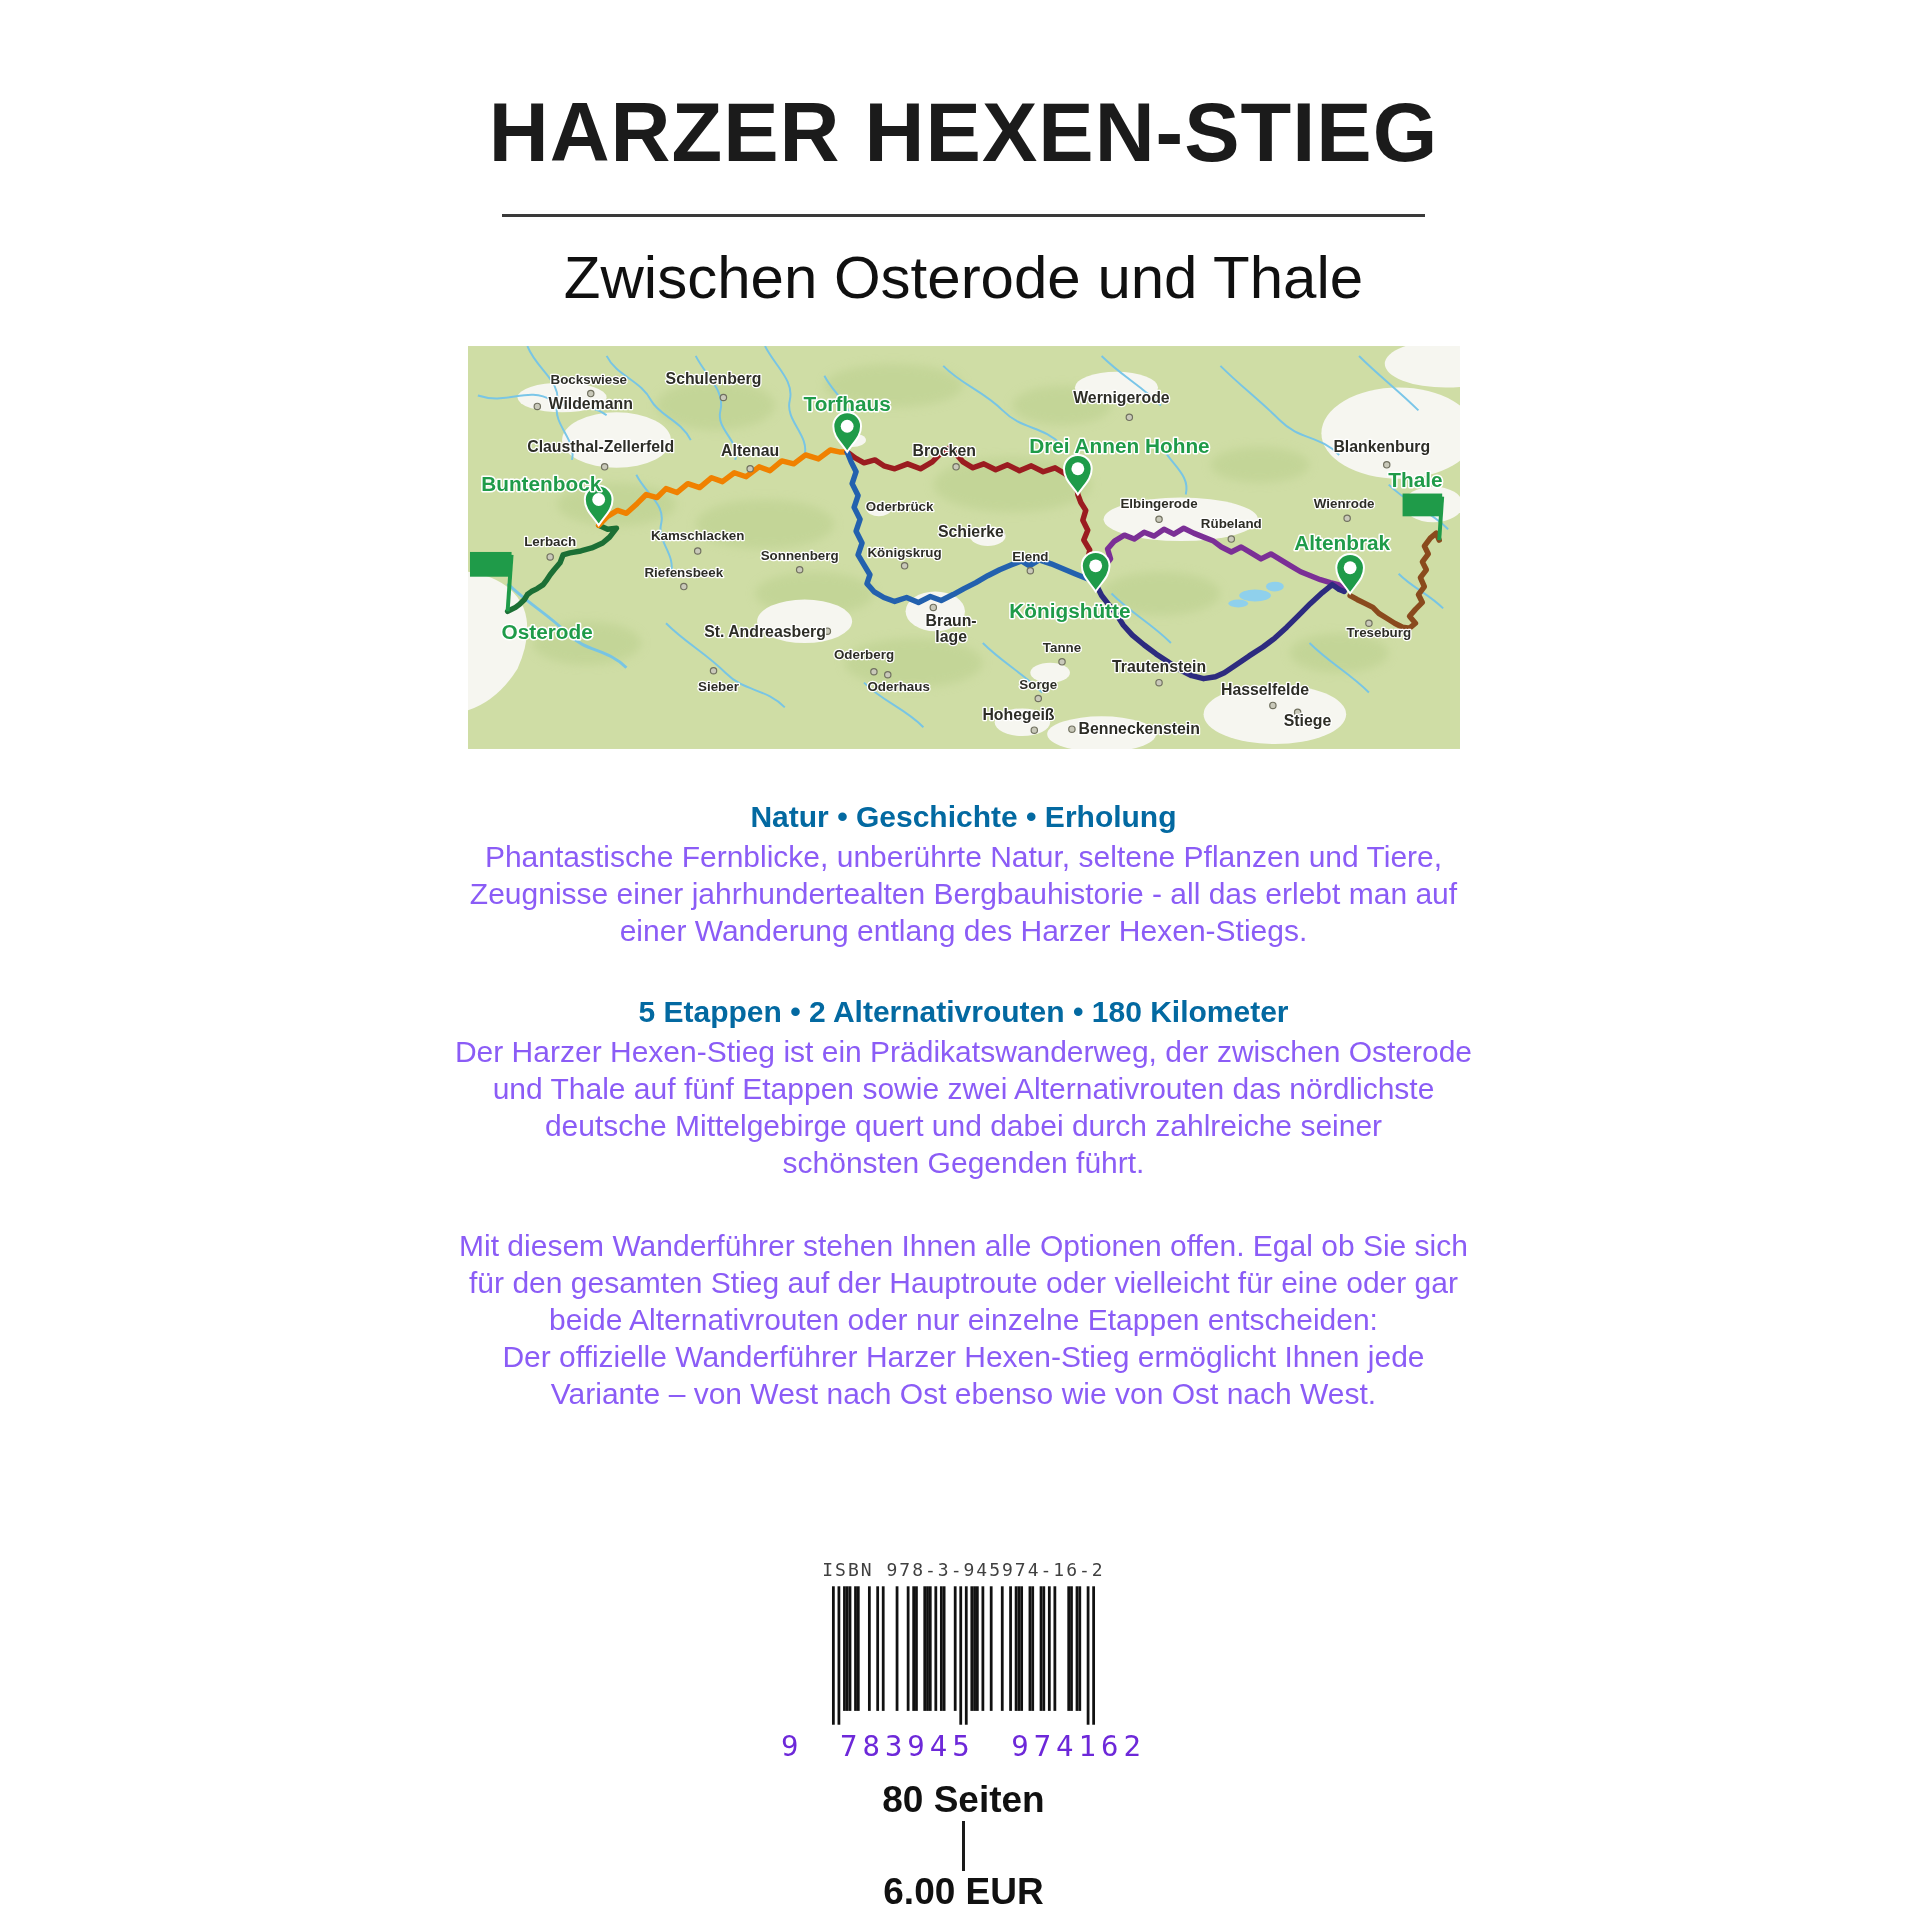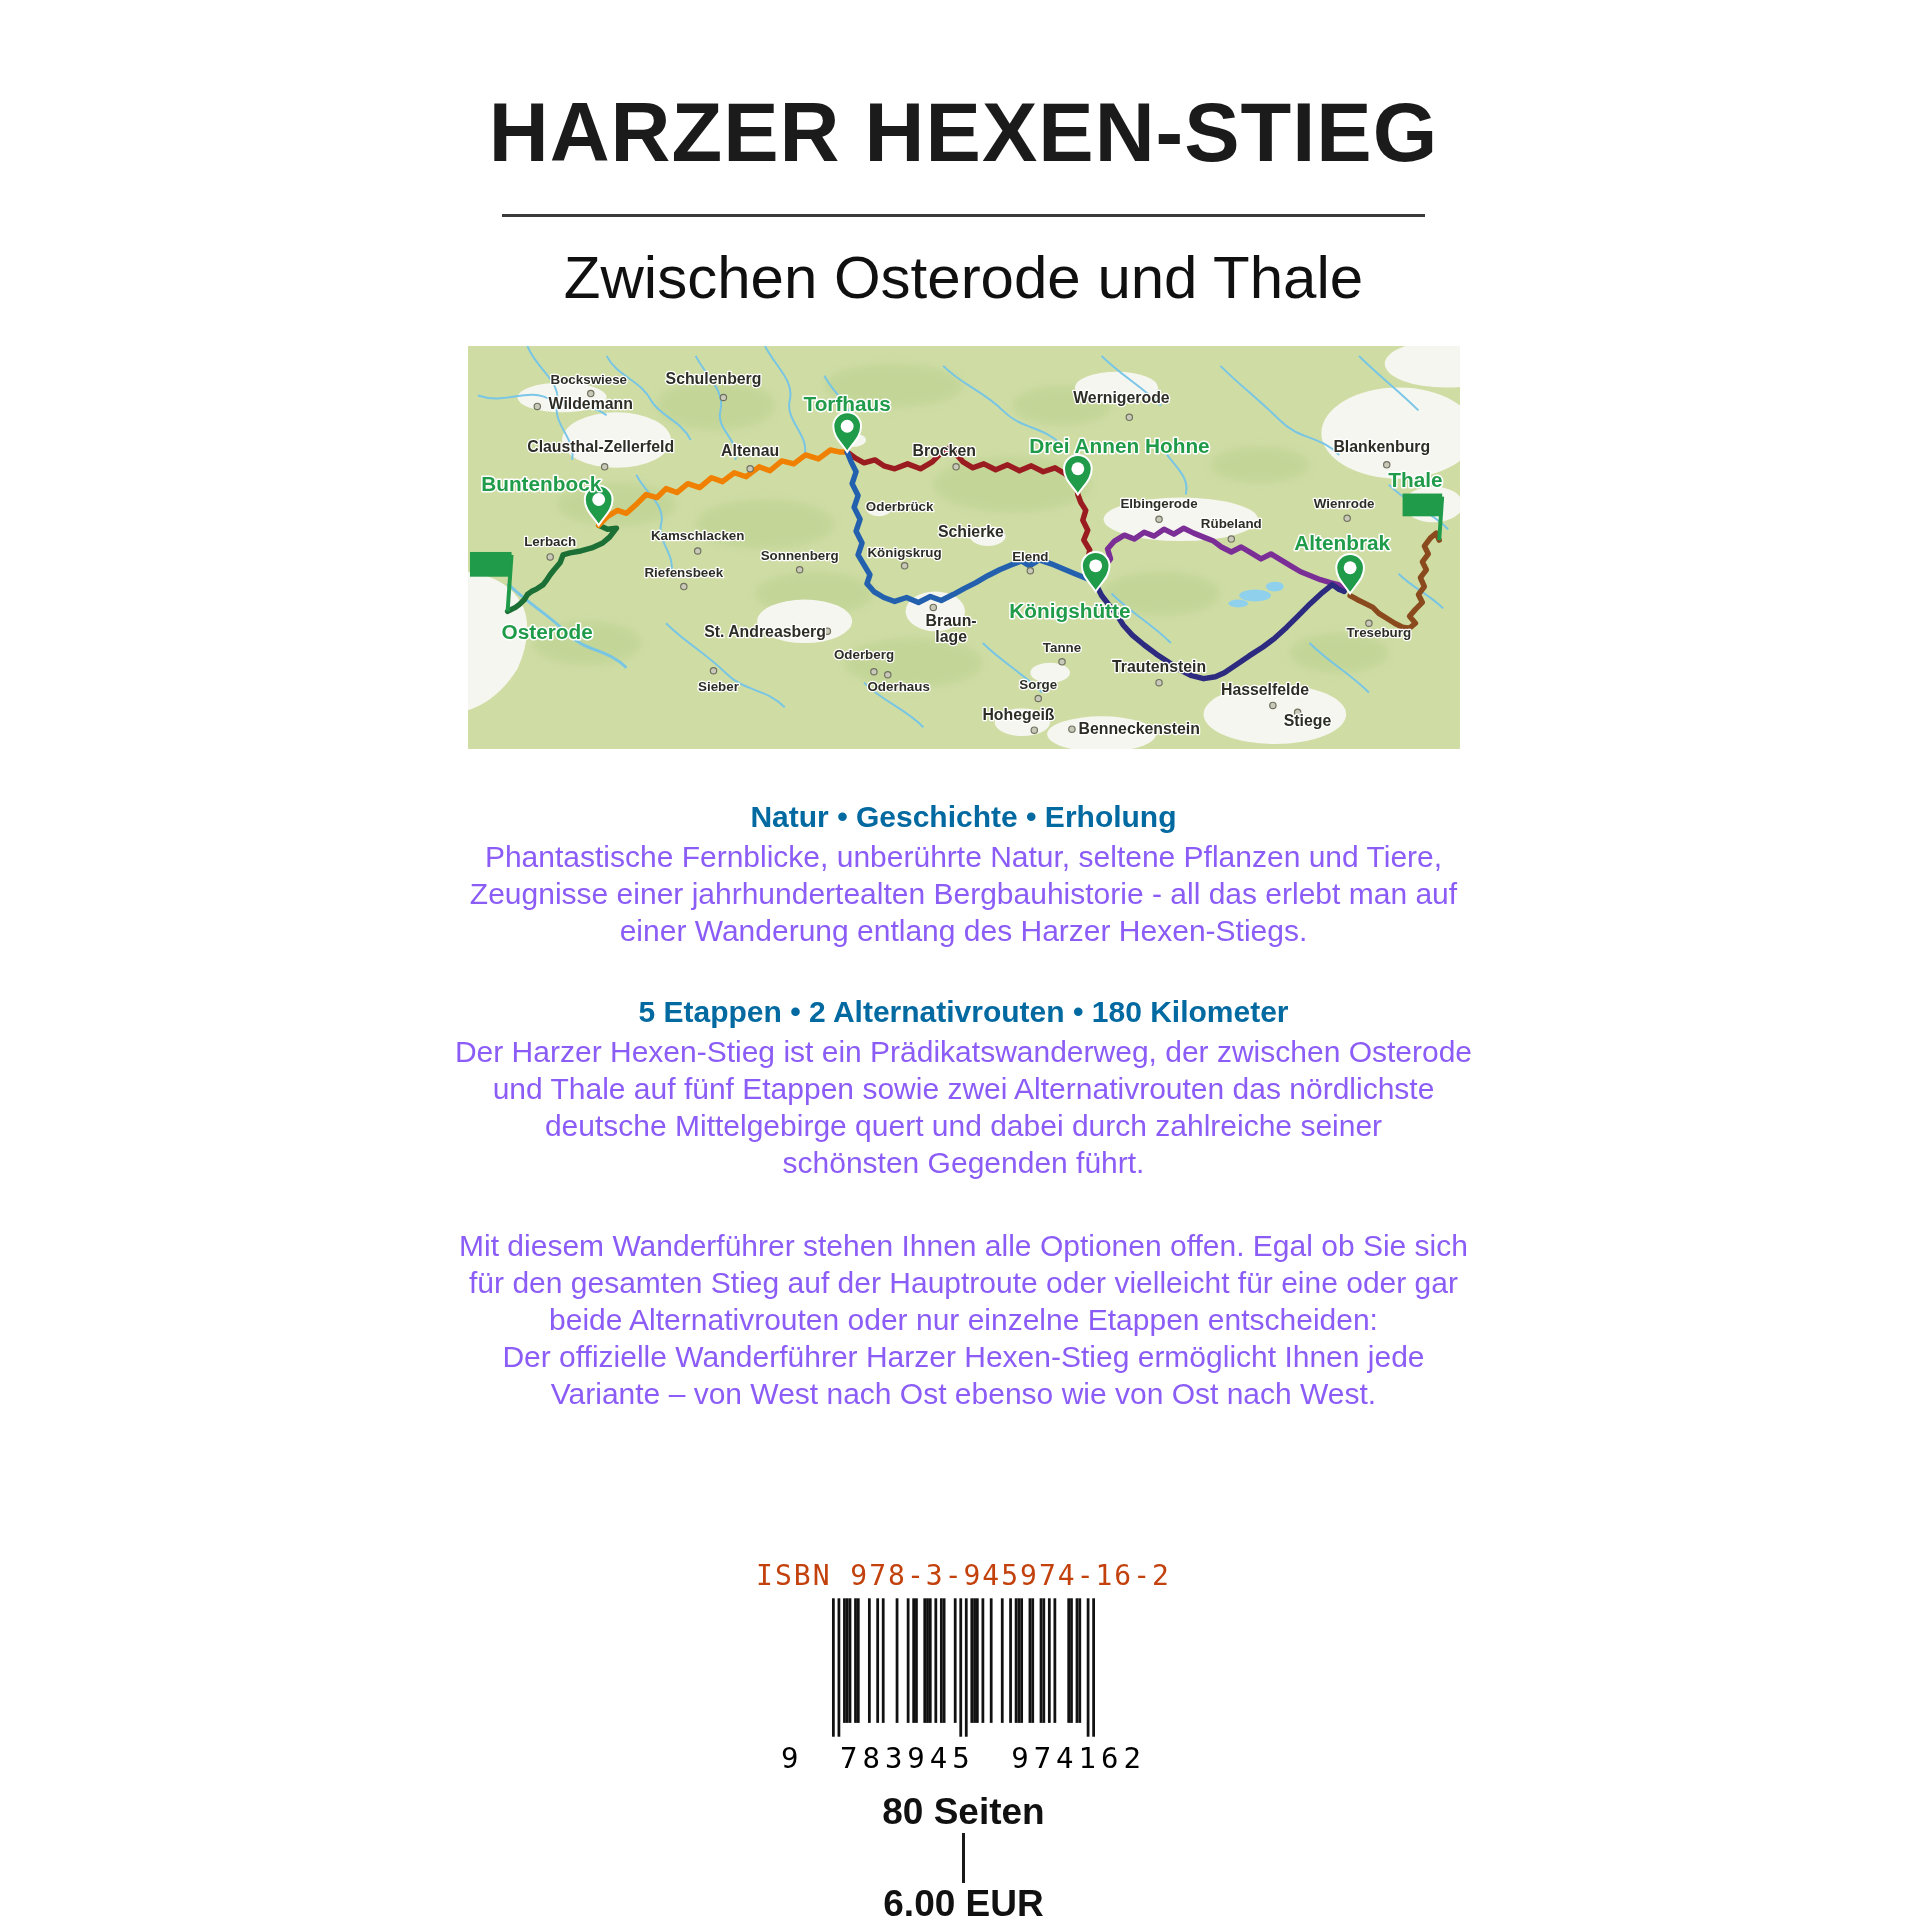--- a/index.html
+++ b/index.html
@@ -14,24 +14,24 @@
         fill:#2d2d26;text-anchor:middle;paint-order:stroke fill;stroke:#ffffff;stroke-width:2.5px;stroke-linejoin:round;}
   svg text.town.major{font-size:16px;}
   svg text.station{font-family:"Liberation Sans",sans-serif;font-weight:bold;font-size:21px;
         fill:#1f9b49;text-anchor:middle;paint-order:stroke fill;stroke:#ffffff;stroke-width:3px;stroke-linejoin:round;}
   .sections{width:1168px;margin:0 auto;text-align:center;}
   .section{margin-top:46px;}
   .section:first-child{margin-top:51px;}
   .section h2{margin:0 0 4px 0;font-size:30px;font-weight:bold;color:#0369a1;}
   .section p{margin:0;font-size:30px;line-height:37px;white-space:pre-line;color:#8b5cf6;}
   .barcode-block{margin-top:147px;display:flex;flex-direction:column;align-items:center;}
-  .isbn-label{font-family:"DejaVu Sans Mono",monospace;font-size:28px;letter-spacing:2px;color:#c2410c;}
+  .isbn-label{font-family:"DejaVu Sans Mono",monospace;font-size:18px;letter-spacing:2px;color:#404040;}
   #barcode-svg{margin-top:6px;}
   .barcode-digits{font-family:"DejaVu Sans Mono",monospace;font-size:29px;letter-spacing:5px;
-        word-spacing:14px;color:#000000;margin-top:2px;}
+        word-spacing:14px;color:#6d28d9;margin-top:2px;}
   .footer-line{display:flex;align-items:center;justify-content:center;margin-top:16px;
         font-size:37px;font-weight:bold;color:#111;flex-direction:column;}
   .price-divider{width:3px;height:50px;background:#1a1a1a;margin:0 18px;}
 </style>
 </head>
 <body>
 
 <div class="page">
 
   <h1 class="title">HARZER HEXEN-STIEG</h1>

